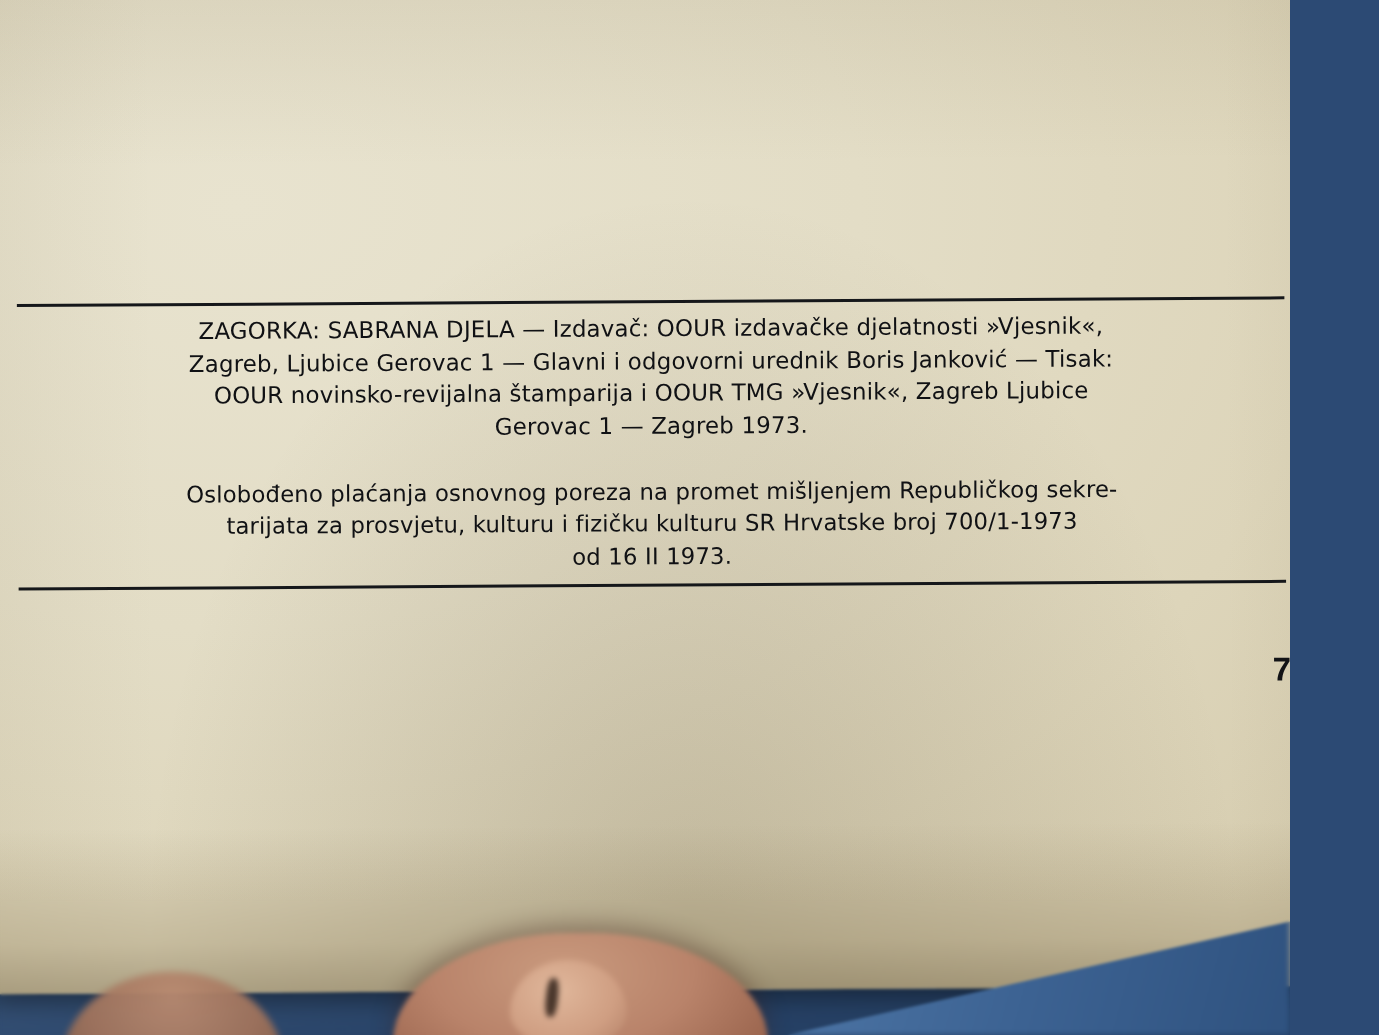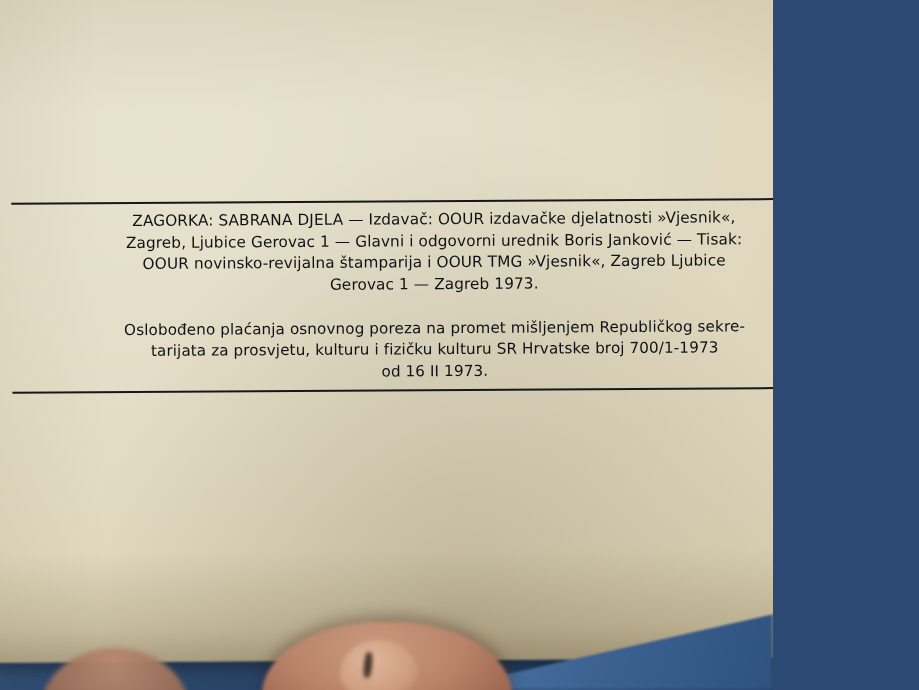--- a/index.html
+++ b/index.html
@@ -8,21 +8,21 @@
   }
   body {
     width: 919px;
     height: 690px;
     overflow: hidden;
     font-family: "Liberation Serif", serif;
     background: #2c4a74;
   }
   .photo {
     position: relative;
-    width: 773px;
+    width: 860px;
     height: 690px;
     overflow: hidden;
   }
   
   .backdrop {
     position: absolute;
     inset: 0;
     background: linear-gradient(115deg, #5d7fa8 0%, #43648e 35%, #36567f 60%, #2b4a72 100%);
   }
   .backdrop:after {

